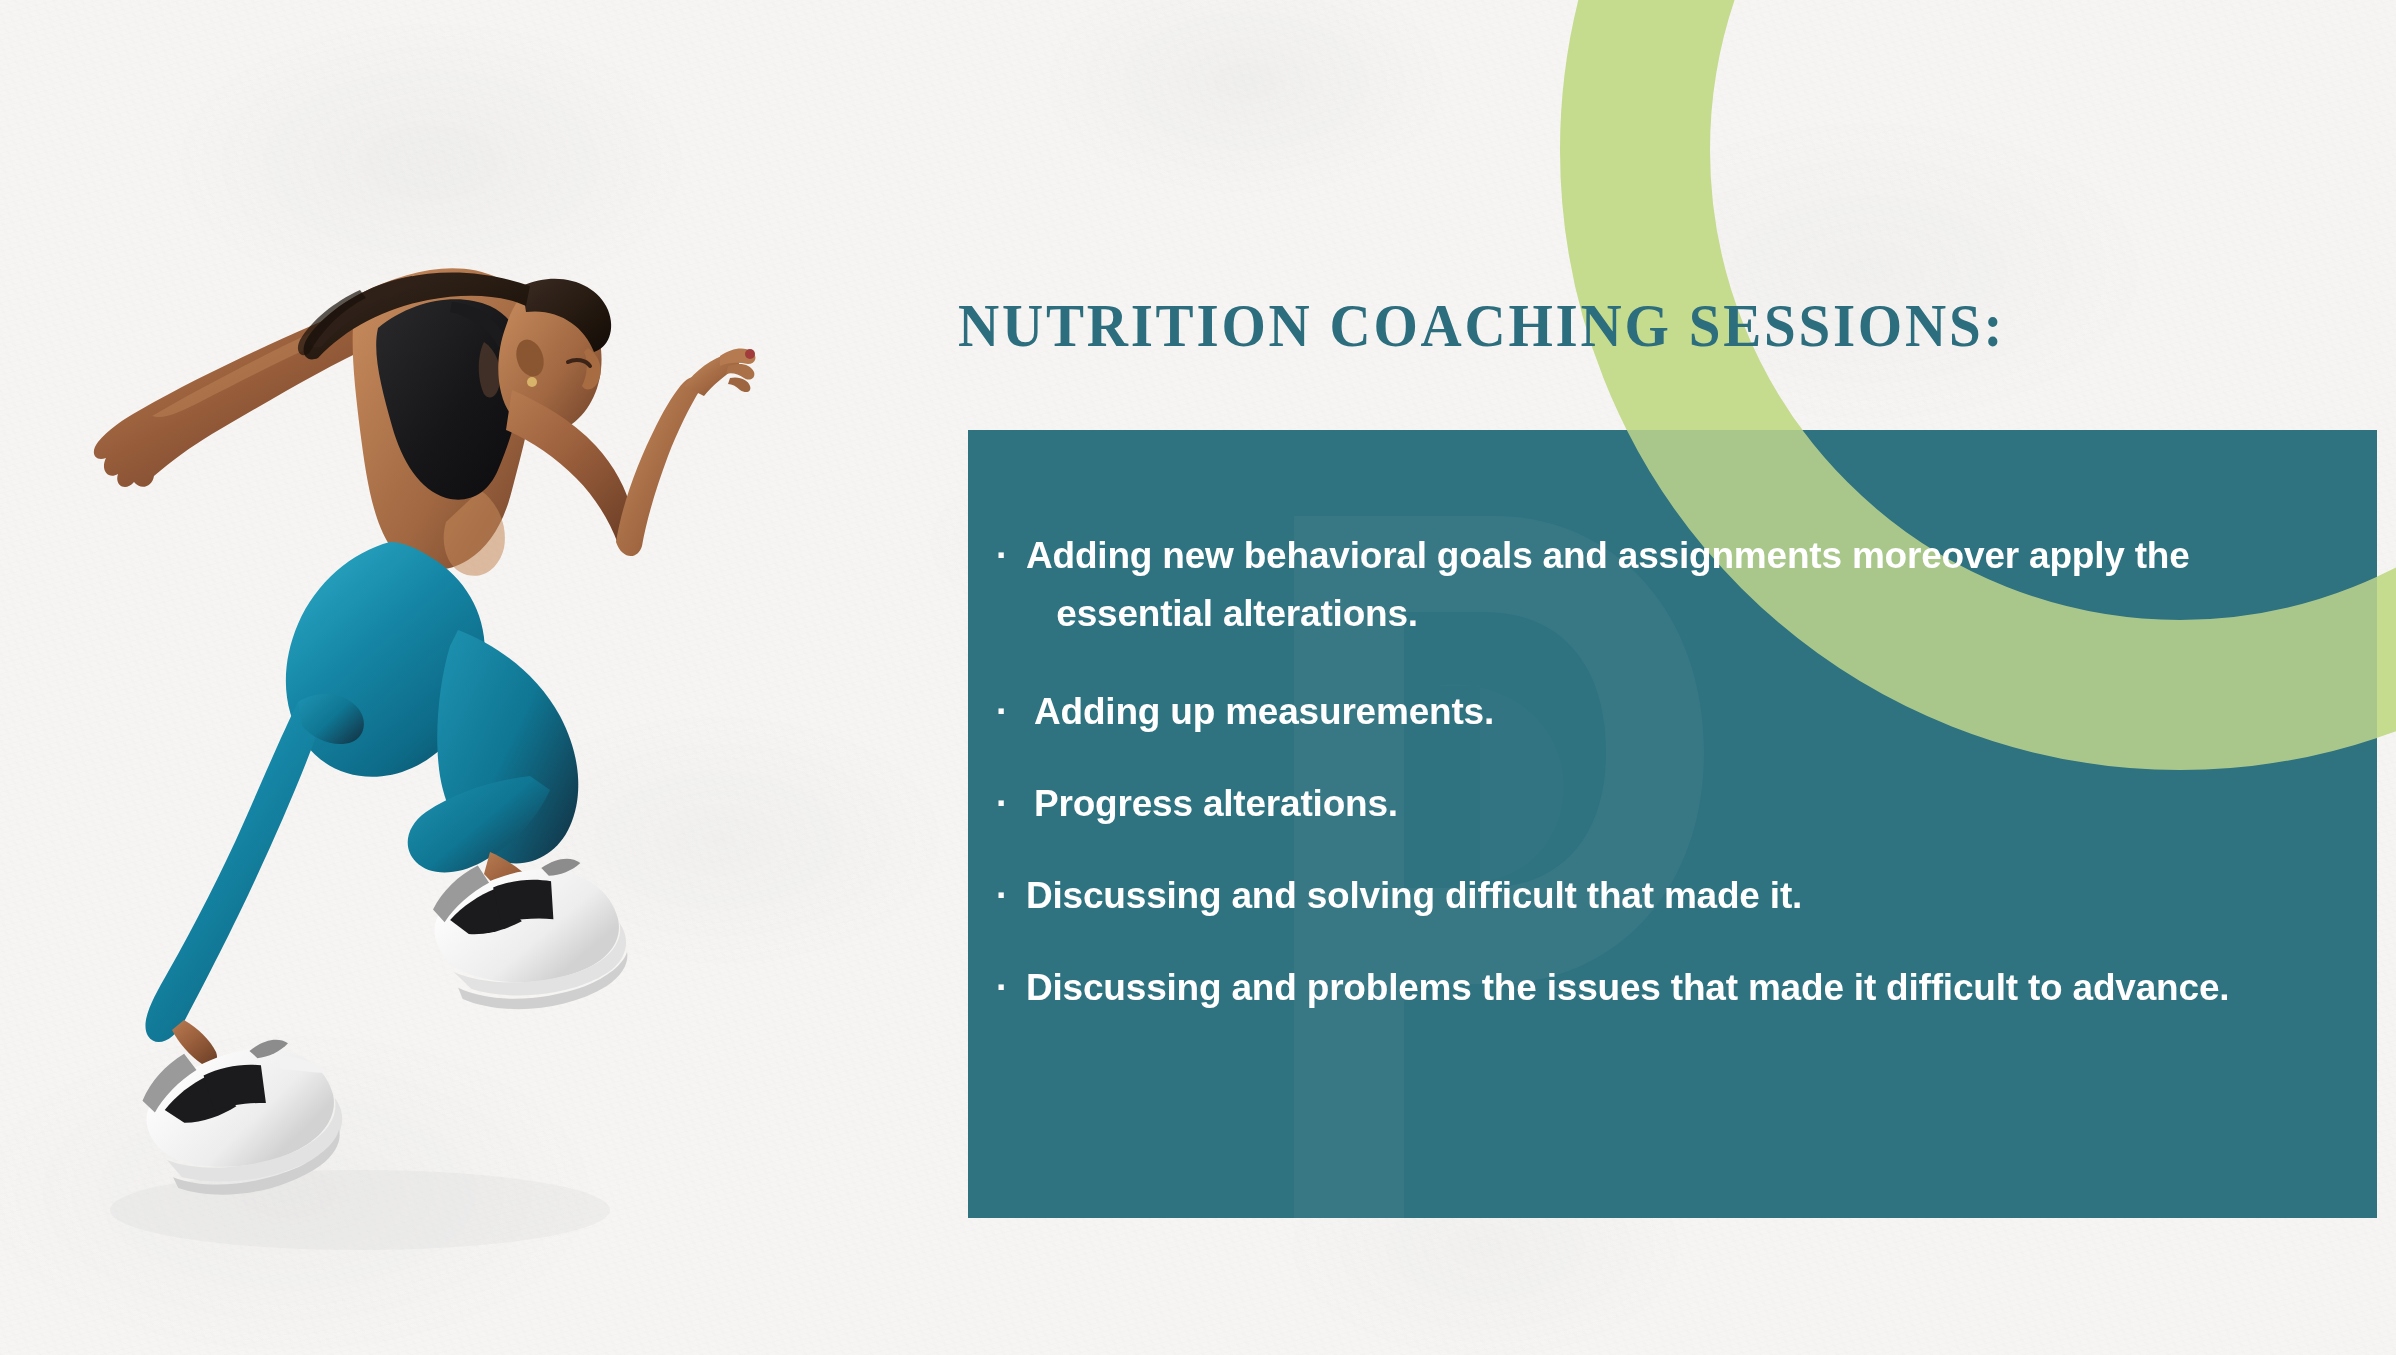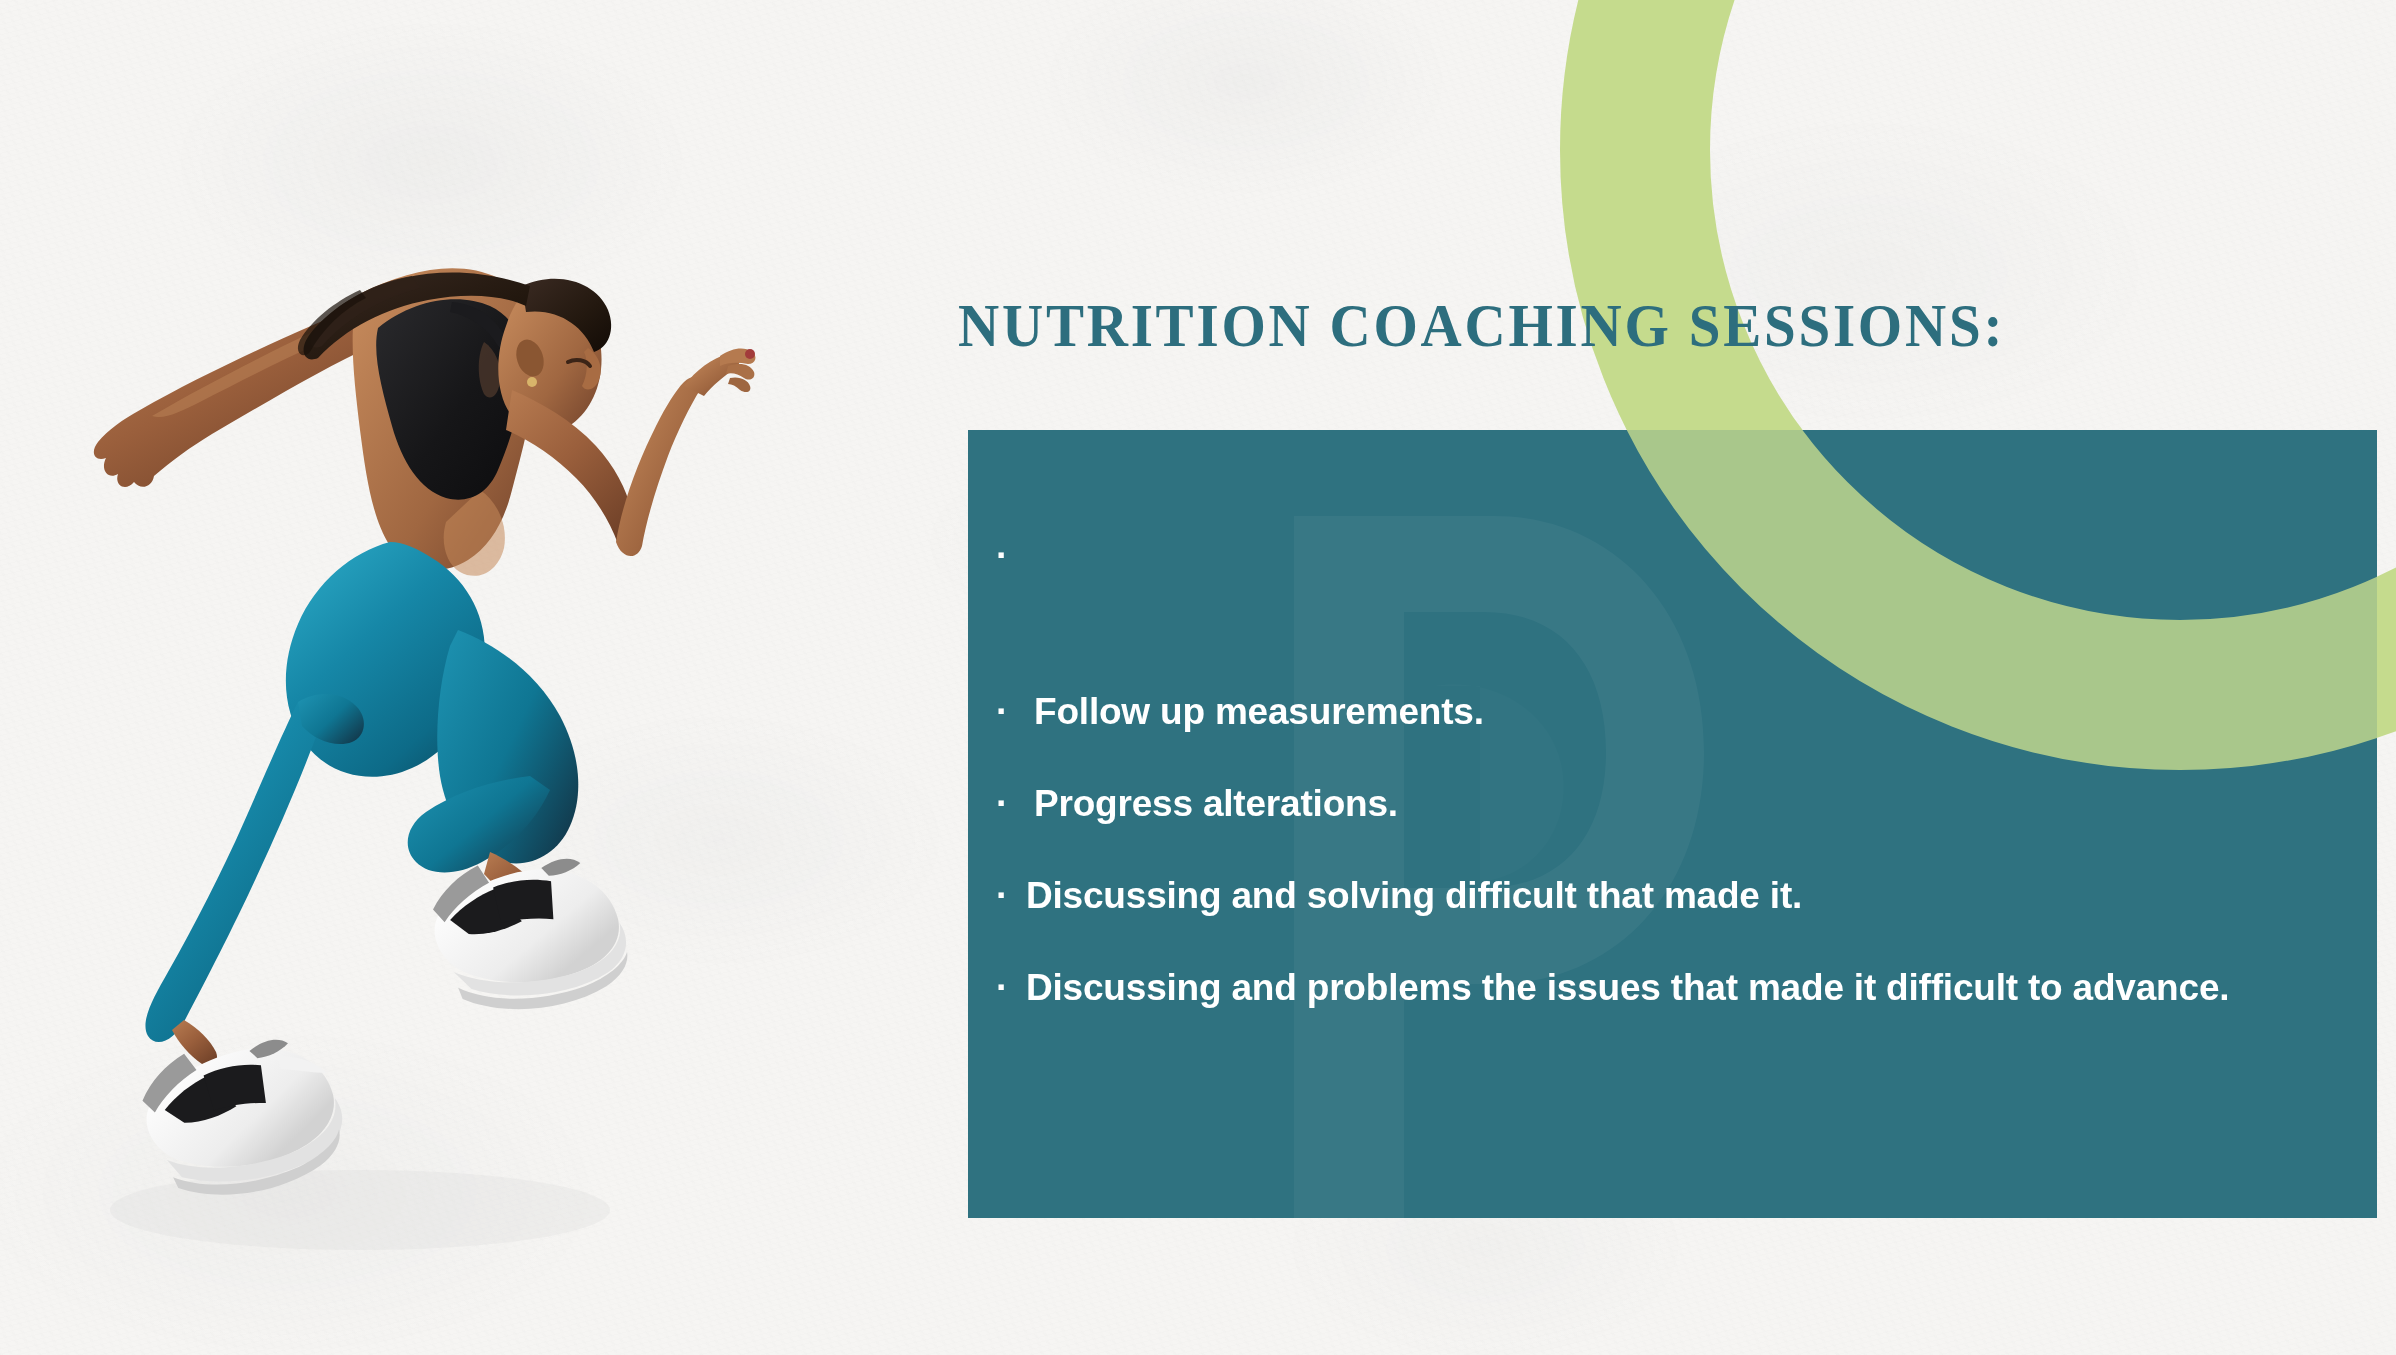--- a/index.html
+++ b/index.html
@@ -348,24 +348,26 @@
                C 322 150, 278 96, 200 96 Z" fill="#ffffff" opacity=".30"></path>
       <path d="M150 170 C 210 160, 268 196, 278 252 C 288 310, 252 360, 196 366
                L 196 170 Z" fill="#ffffff" opacity=".10"></path>
     </svg>
 
     <div class="panel-arc"></div>
 
     <ul class="bullets">
       <li class="bullet b0">
         <span class="dot">·</span>
+        <span class="txt">Adding new behavioral goals and assignments moreover apply the
+   essential alterations.</span>
       </li>
       <li class="bullet b1">
         <span class="dot">·</span>
-        <span class="txt">Follow up measurements.</span>
+        <span class="txt">Adding up measurements.</span>
       </li>
       <li class="bullet b2">
         <span class="dot">·</span>
         <span class="txt">Progress alterations.</span>
       </li>
       <li class="bullet b3">
         <span class="dot">·</span>
         <span class="txt">Discussing and solving difficult that made it.</span>
       </li>
       <li class="bullet b4">

